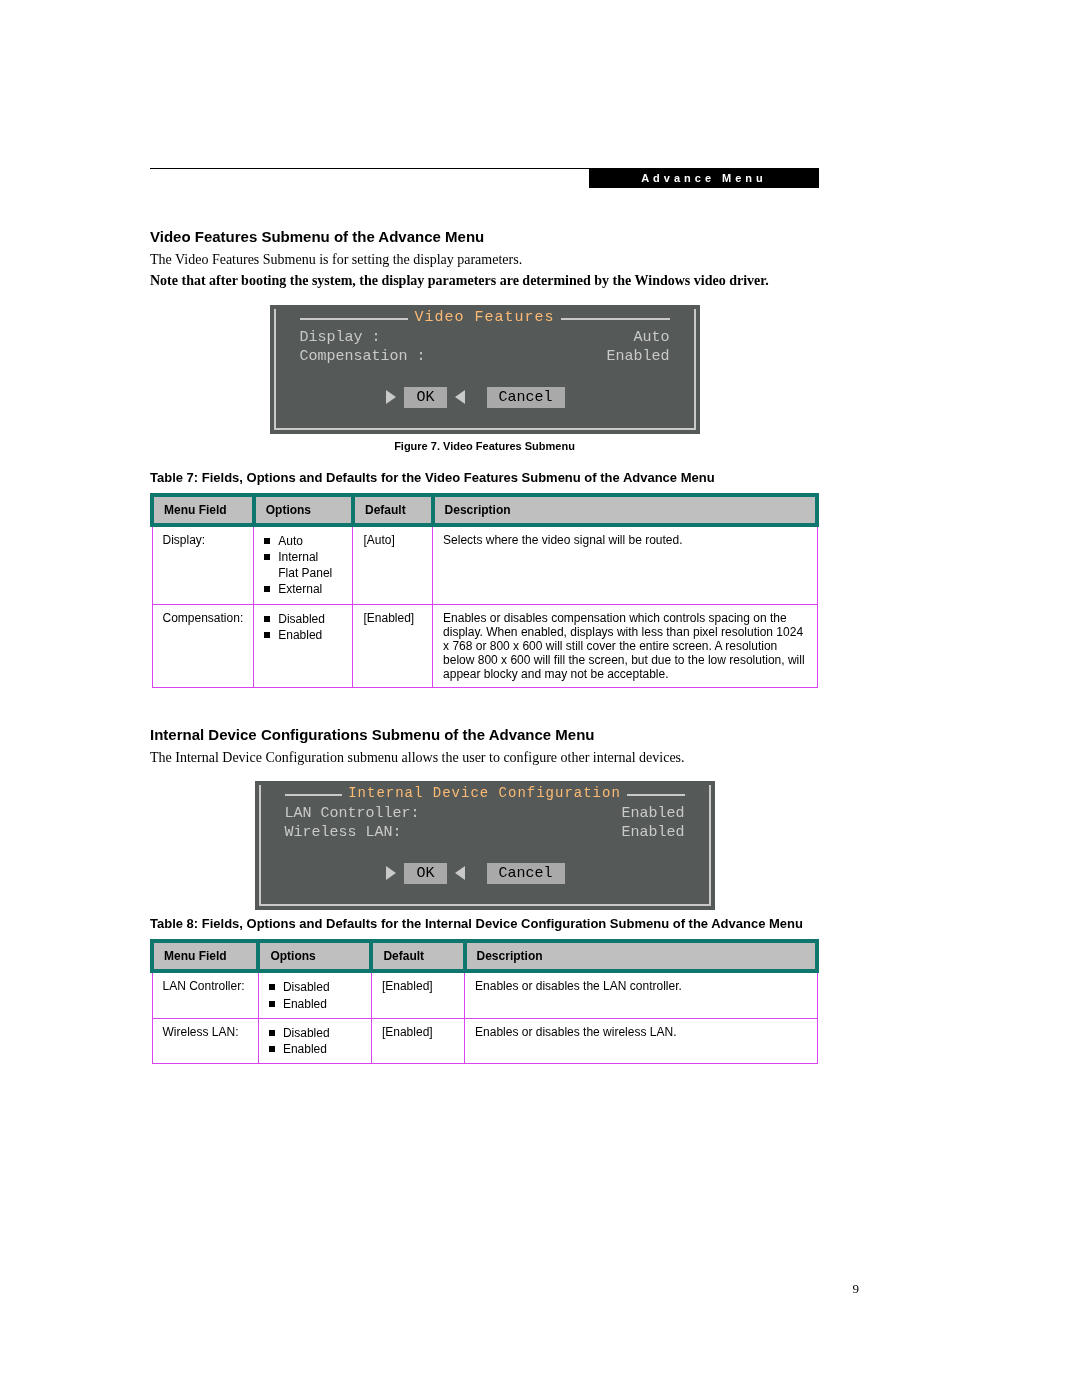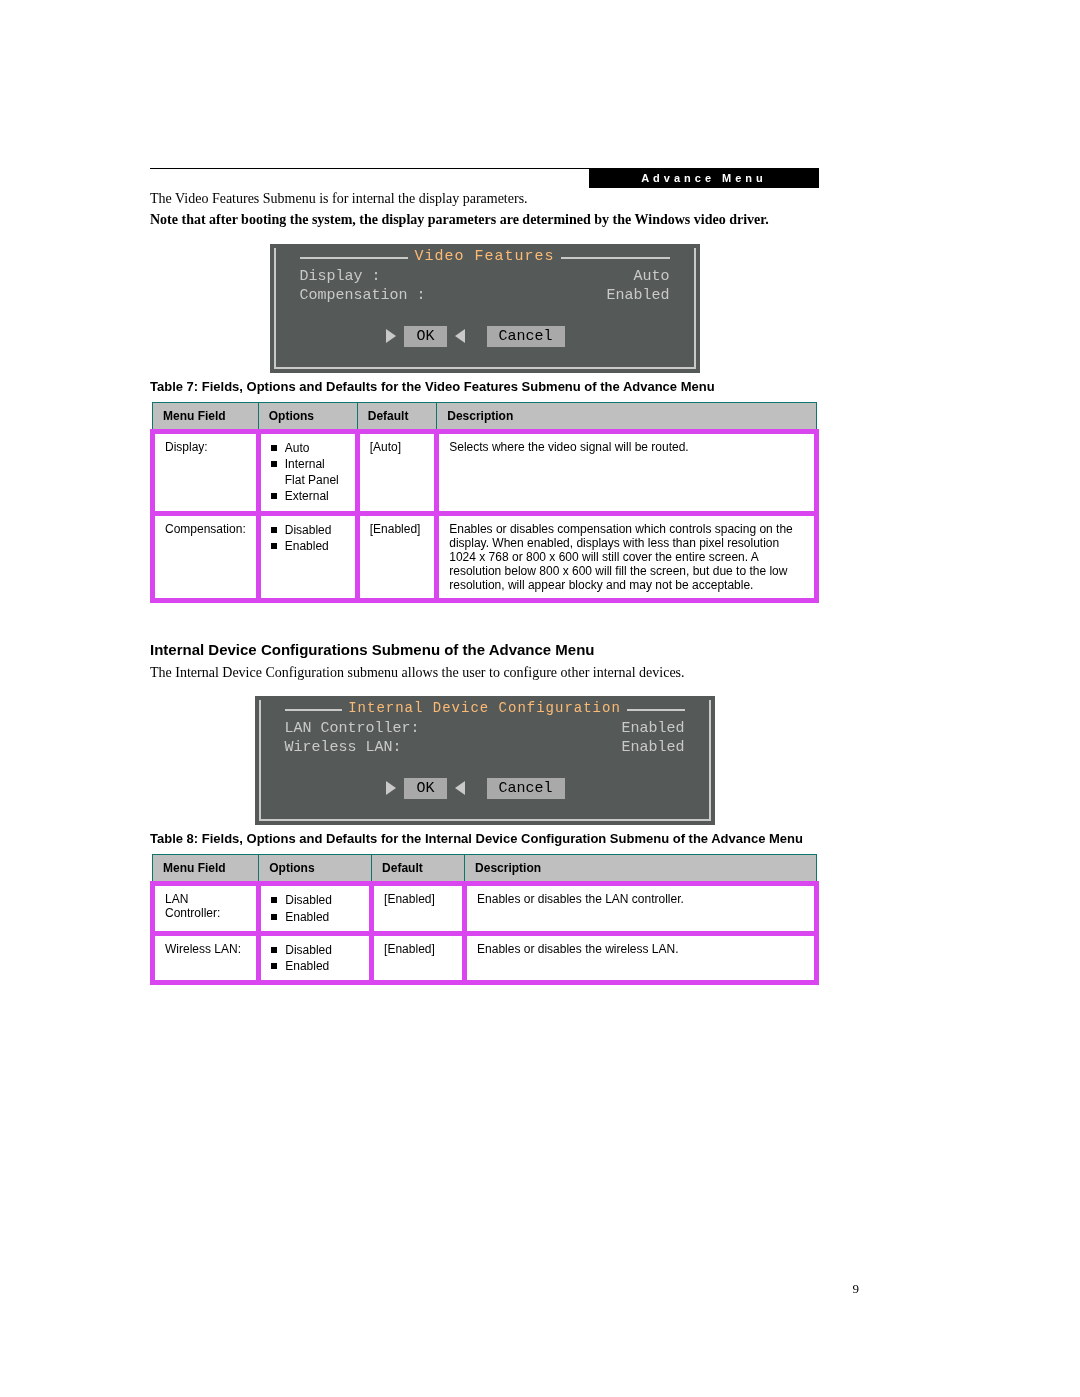--- a/index.html
+++ b/index.html
@@ -148,24 +148,24 @@
     width: 100%;
     border-collapse: collapse;
     font-family: Arial, Helvetica, sans-serif;
     font-size: 12px;
   }
   table.data th {
     background: #bfbfbf;
     text-align: left;
     font-weight: bold;
     padding: 6px 10px;
-    border: 1px solid #0f766e;
+    border: 4px solid #0f766e;
   }
   table.data td {
-    border: 5px solid #d946ef;
+    border: 1px solid #d946ef;
     padding: 6px 10px;
     vertical-align: top;
   }
   .opt-list {
     list-style: none;
     margin: 0;
     padding: 0;
   }
   .opt-list li {
     position: relative;
@@ -198,21 +198,22 @@
   .col2-desc  { width: 53%; }
 </style>
 </head>
 <body>
 
 <div class="page">
   <div class="top-rule"></div>
   <div class="header-tab">Advance Menu</div>
   <div class="clear"></div>
 
-  <p class="body-text">The Video Features Submenu is for internal the display parameters.</p>
+  <div class="section-heading">Video Features Submenu of the Advance Menu</div>
+  <p class="body-text">The Video Features Submenu is for setting the display parameters.</p>
   <p class="body-text body-bold">Note that after booting the system, the display parameters are determined by the Windows video driver.</p>
 
   <div class="bios-box">
     <div class="bios-inner">
       <div class="legend-wrap">
         <div class="legend-line"></div>
         <span class="legend-text">Video Features</span>
       </div>
       <div class="bios-row">
         <span>Display :</span>
@@ -221,20 +222,21 @@
       <div class="bios-row">
         <span>Compensation :</span>
         <span>Enabled</span>
       </div>
       <div class="bios-buttons">
         <span class="bios-btn selected">OK</span>
         <span class="bios-btn">Cancel</span>
       </div>
     </div>
   </div>
+  <div class="fig-caption">Figure 7.  Video Features Submenu</div>
 
   <div class="table-caption">Table 7: Fields, Options and Defaults for the Video Features Submenu of the Advance Menu</div>
 
   <table class="data">
     <colgroup>
       <col class="col-menu">
         <col class="col-opts">
         <col class="col-def">
         <col class="col-desc">
     </colgroup>

